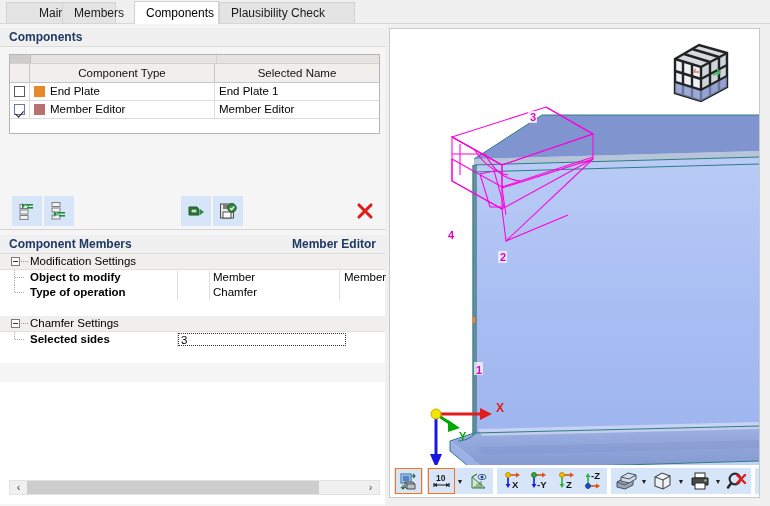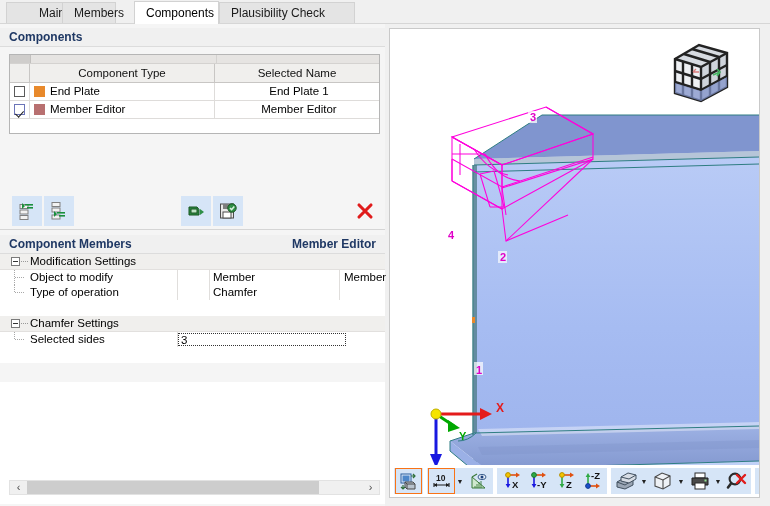--- a/index.html
+++ b/index.html
@@ -44,21 +44,21 @@
   .ctable .hrow .hc{
     line-height:18px;text-align:center;font-size:11.5px;color:#111;
     border-right:1px solid #c8c6c4;box-sizing:border-box;overflow:hidden;white-space:nowrap;
   }
   .ctable .hrow .hc.sel{width:20px;background:#f0efed;}
   .ctable .hrow .hc.ty{width:185px;}
   .ctable .hrow .hc.nm{flex:1;border-right:none;}
   .ctable .drow{display:flex;height:17px;border-bottom:1px solid #dedcda;}
   .ctable .drow:last-child{border-bottom:none;}
   .ctable .drow .cc{line-height:17px;font-size:11.5px;color:#000;
-      border-right:1px solid #dedcda;box-sizing:border-box;overflow:hidden;white-space:nowrap;text-align:center;}
+      border-right:1px solid #dedcda;box-sizing:border-box;overflow:hidden;white-space:nowrap;}
   .ctable .drow .cc.sel{width:20px;display:flex;align-items:center;justify-content:center;}
   .ctable .drow .cc.ty{width:185px;display:flex;align-items:center;gap:5px;padding-left:4px;}
   .ctable .drow .cc.nm{flex:1;border-right:none;padding-left:4px;}
   .swatch{width:11px;height:11px;display:inline-block;flex:0 0 auto;}
   .cbox{width:11px;height:11px;border:1px solid #5a5a5a;background:#fff;box-sizing:border-box;
         display:inline-block;position:relative;}
   .cbox.checked{border-color:#6b74b8;}
   .cbox.checked:after{
     content:"";position:absolute;left:2px;top:4px;width:4px;height:7px;
     border:solid #222;border-width:0 1.6px 1.6px 0;transform:rotate(42deg);
@@ -81,21 +81,21 @@
   .grp .dotlead{position:absolute;left:21px;top:7px;width:8px;height:1px;
       background:repeating-linear-gradient(to right,#999 0 1px,transparent 1px 2px);}
   .row{position:relative;height:15px;display:flex;background:#fff;}
   .row .lead{width:30px;position:relative;flex:0 0 auto;background:#fff;}
   .row .lead:before{content:"";position:absolute;left:14px;top:0;bottom:0;width:1px;
       background:repeating-linear-gradient(to bottom,#a8a8a8 0 1px,transparent 1px 2px);}
   .row .lead:after{content:"";position:absolute;left:15px;top:7px;width:9px;height:1px;
       background:repeating-linear-gradient(to right,#a8a8a8 0 1px,transparent 1px 2px);}
   .row .lead.last:before{bottom:7px;}
   .row .c-name{width:148px;line-height:15px;font-size:11.5px;color:#000;
-      border-right:1px solid #e0dedc;box-sizing:border-box;flex:0 0 auto;}
+      border-right:1px solid #e0dedc;box-sizing:border-box;flex:0 0 auto;font-weight:bold;}
   .row .c-sym{width:32px;line-height:15px;font-size:11.5px;text-align:center;color:#000;
       border-right:1px solid #e0dedc;box-sizing:border-box;flex:0 0 auto;}
   .row .c-val{width:130px;line-height:15px;font-size:11.5px;color:#000;padding:0 3px;
       border-right:1px solid #e0dedc;box-sizing:border-box;flex:0 0 auto;}
   .row .c-val.num{text-align:right;}
   .row .c-unit{width:36px;line-height:15px;font-size:11.5px;color:#000;padding-left:4px;
       border-right:1px solid #e0dedc;box-sizing:border-box;flex:0 0 auto;}
   .row .c-tail{flex:1;}
   .row.editing .c-edit{
       width:168px;line-height:13px;height:13px;margin-top:1px;font-size:11.5px;color:#000;

